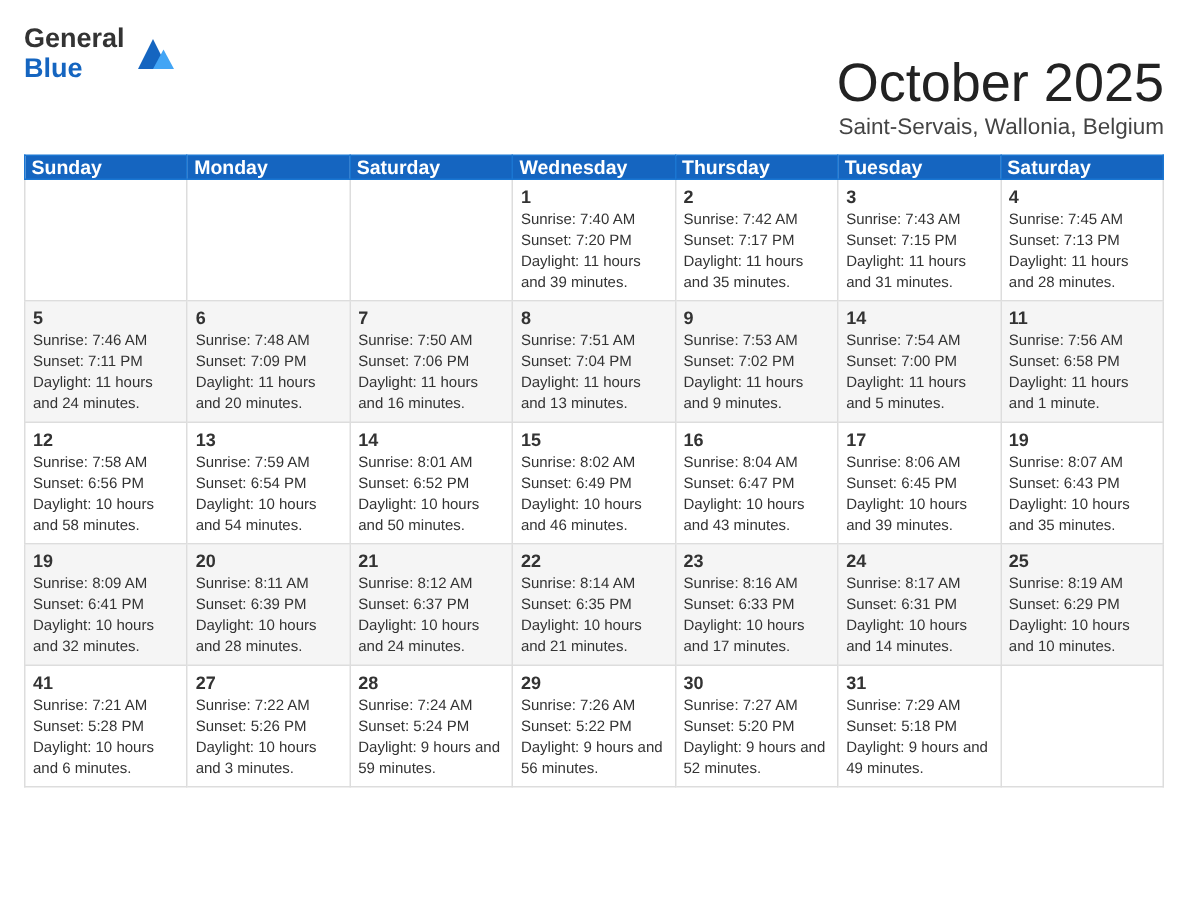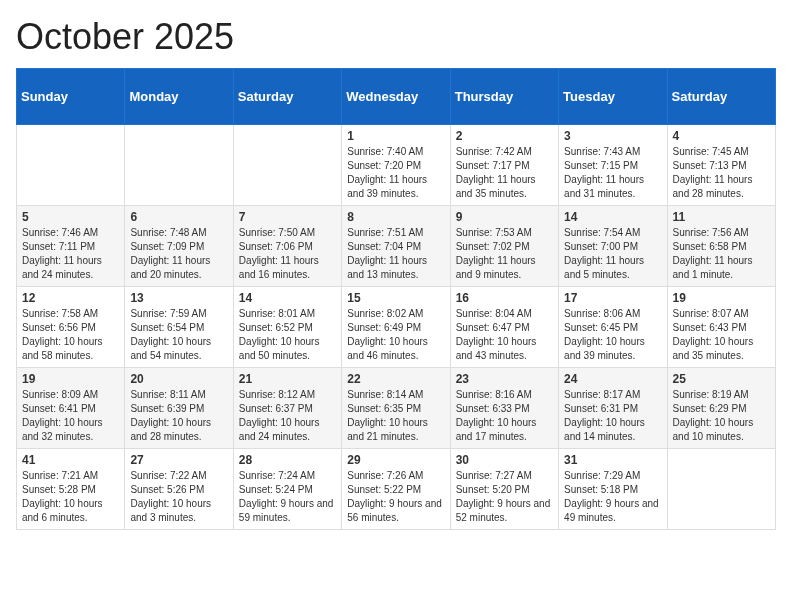--- a/index.html
+++ b/index.html
@@ -40,34 +40,35 @@
       height: 30px;
       margin-left: 4px;
     }
     .title-section {
       text-align: right;
     }
     .month-title {
       font-size: 36px;
       font-weight: normal;
       color: #222;
+      margin-top: 18px;
     }
     .subtitle {
       font-size: 15px;
       color: #444;
     }
     .calendar {
       width: 100%;
       border-collapse: collapse;
       border: 1px solid #ccc;
     }
     .calendar th {
       background-color: #1565c0;
       color: #fff;
-      padding: 20px 4px;
+      padding: 0 4px;
       text-align: left;
       font-size: 13px;
       font-weight: bold;
       border: 1px solid #1a76d2;
     }
     .calendar td {
       vertical-align: top;
       border: 1px solid #ddd;
       padding: 4px 5px;
       width: 108px;
@@ -91,22 +92,33 @@
       color: #333;
     }
     .empty-cell {
       background: #fff !important;
     }
   </style>
 </head>
 <body>
 
 <div class="header">
+  <div class="logo">
+    <div class="logo-text">
+      <span class="logo-general">General</span>
+      <span class="logo-blue">Blue</span>
+    </div>
+    <svg class="logo-icon" viewBox="0 0 30 30">
+      <polygon points="5,25 15,5 25,25" fill="#1565c0"></polygon>
+      <polygon points="15,25 22,12 29,25" fill="#42a5f5"></polygon>
+    </svg>
+  </div>
   <div class="title-section">
     <div class="month-title">October 2025</div>
+    <div class="subtitle">Saint-Servais, Wallonia, Belgium</div>
   </div>
 </div>
 
 <table class="calendar">
   <thead>
     <tr>
     <th>Sunday</th>
         <th>Monday</th>
         <th>Saturday</th>
         <th>Wednesday</th>

